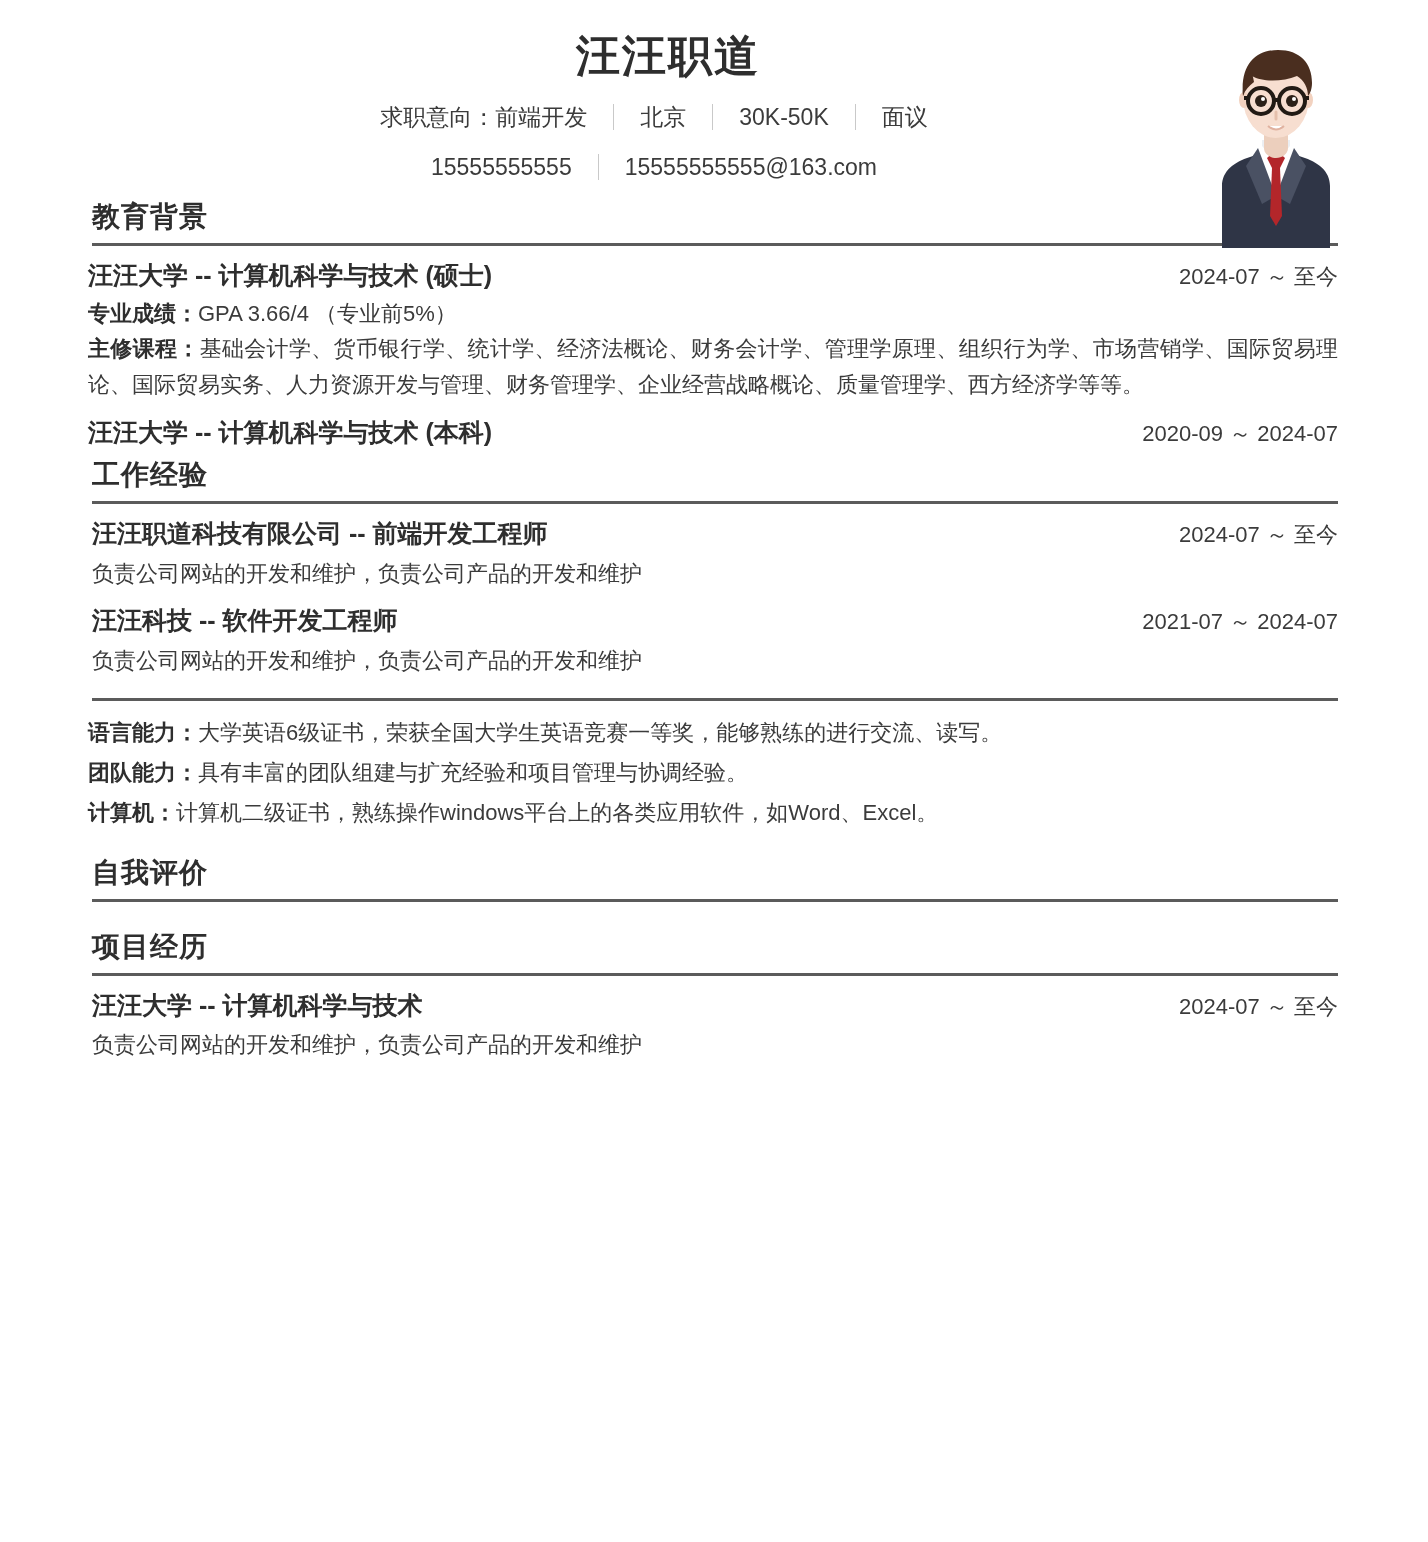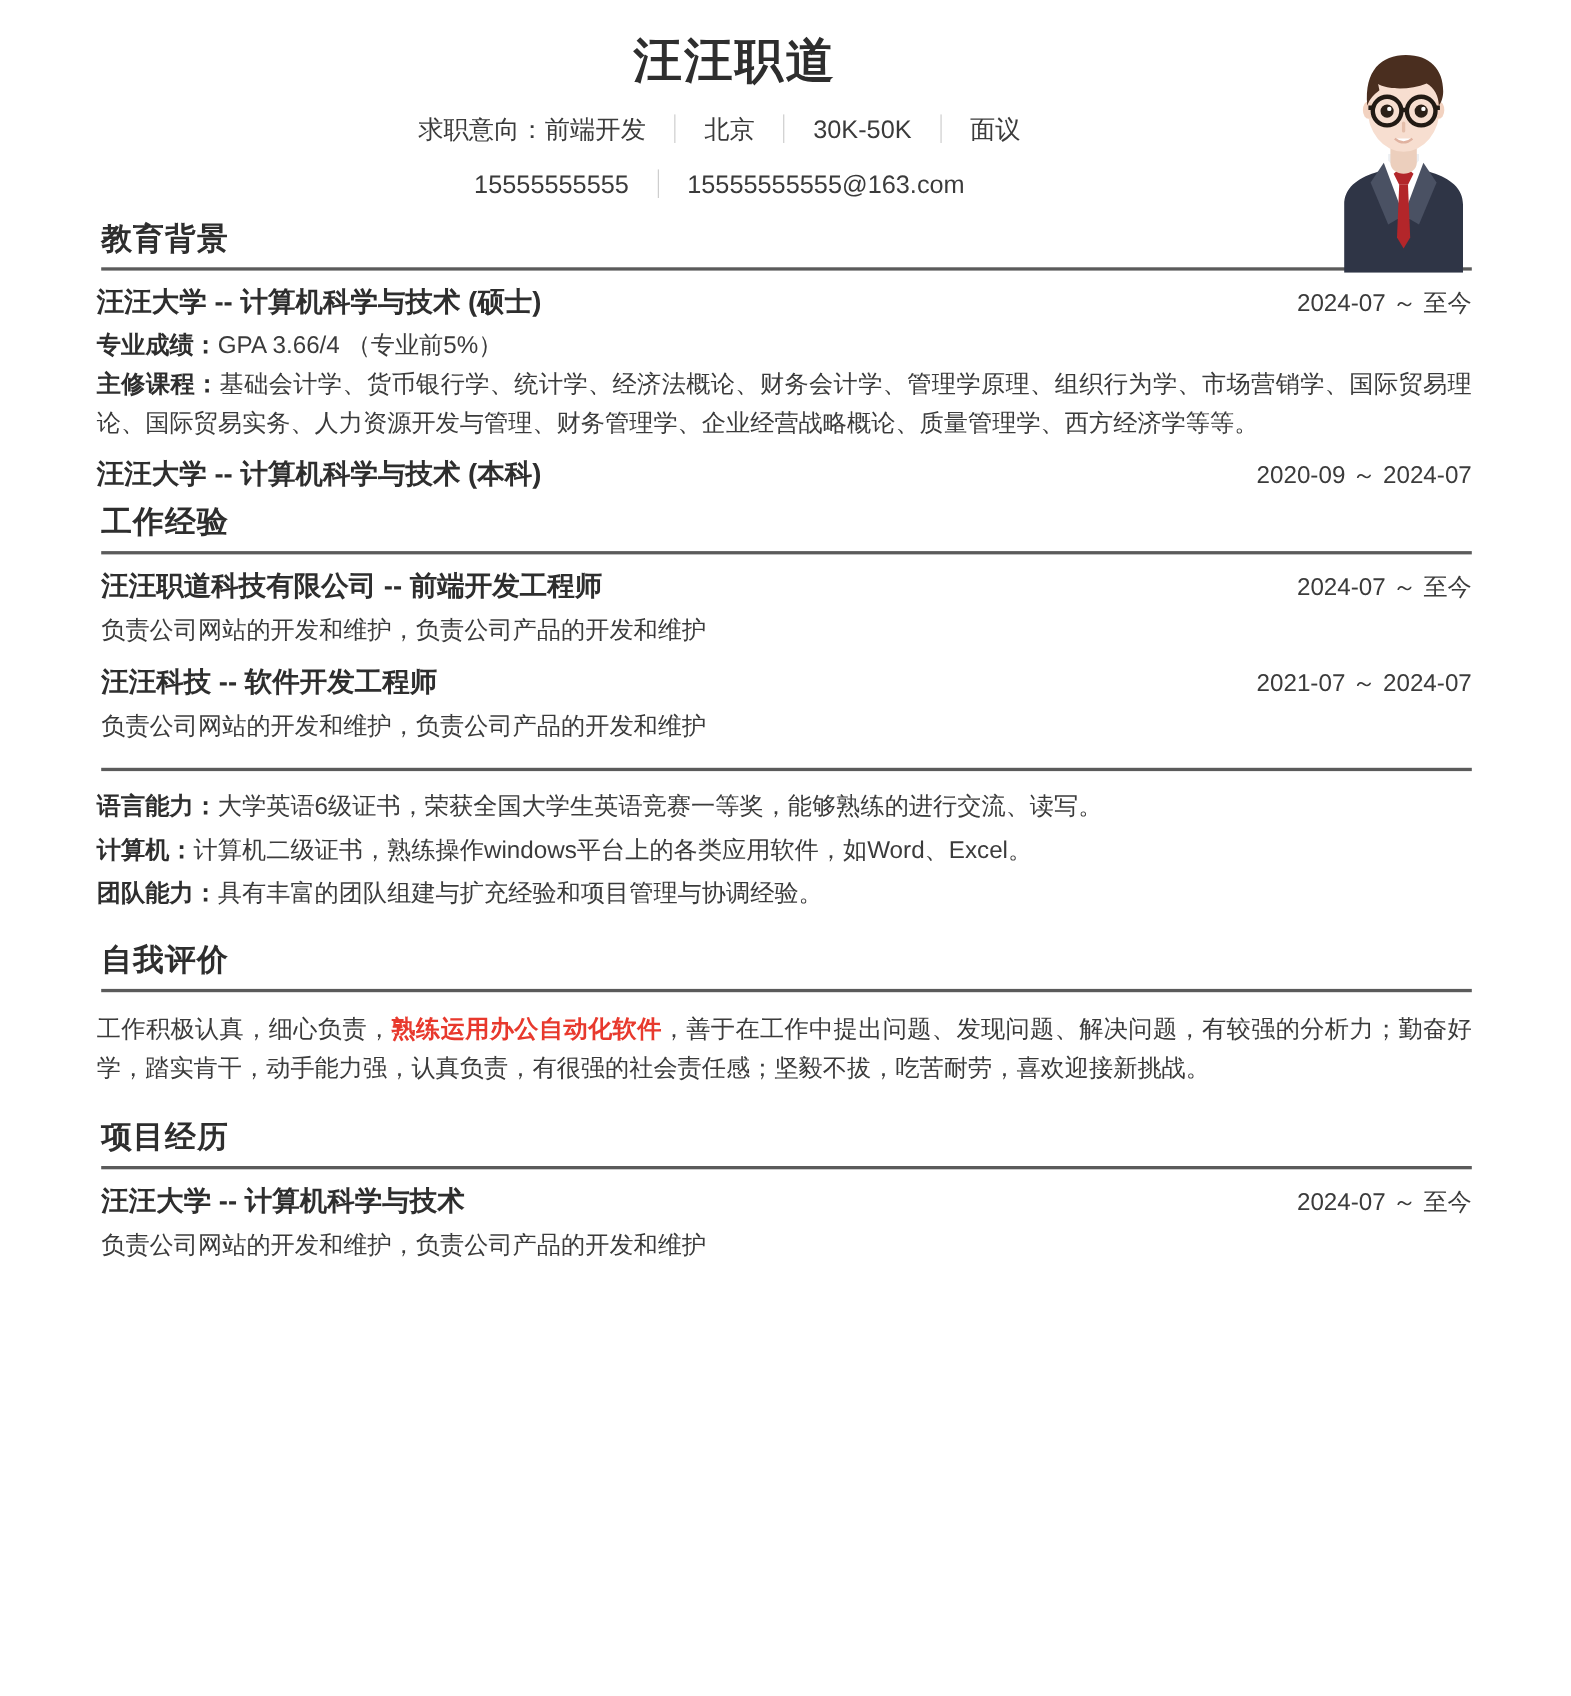--- a/index.html
+++ b/index.html
@@ -287,35 +287,32 @@
     </div>
 
     <div class="section" style="margin-top:20px">
       <div class="section-rule"></div>
 
       <div class="skills-block">
         <div class="para">
           <span class="lbl">语言能力：</span><span>大学英语6级证书，荣获全国大学生英语竞赛一等奖，能够熟练的进行交流、读写。</span>
         </div>
         <div class="para">
+          <span class="lbl">团队能力：</span><span>具有丰富的团队组建与扩充经验和项目管理与协调经验。</span>
+        </div>
+        <div class="para">
           <span class="lbl">计算机：</span><span>计算机二级证书，熟练操作windows平台上的各类应用软件，如Word、Excel。</span>
-        </div>
-        <div class="para">
-          <span class="lbl">团队能力：</span><span>具有丰富的团队组建与扩充经验和项目管理与协调经验。</span>
         </div>
       </div>
     </div>
 
     <div class="section" style="margin-top:24px">
       <div class="section-title">自我评价</div>
       <div class="section-rule"></div>
 
-      <div class="para" style="margin-top:16px">
-        <span>工作积极认真，细心负责，</span><span class="hl-red">熟练运用办公自动化软件</span><span>，善于在工作中提出问题、发现问题、解决问题，有较强的分析力；勤奋好学，踏实肯干，动手能力强，认真负责，有很强的社会责任感；坚毅不拔，吃苦耐劳，喜欢迎接新挑战。</span>
-      </div>
     </div>
 
     <div class="section" style="margin-top:26px">
       <div class="section-title">项目经历</div>
       <div class="section-rule"></div>
 
       <div class="entry">
         <div class="entry-head">
           <div class="entry-title indent-1">汪汪大学 -- 计算机科学与技术</div>
           <div class="entry-date">2024-07 ～ 至今</div>

